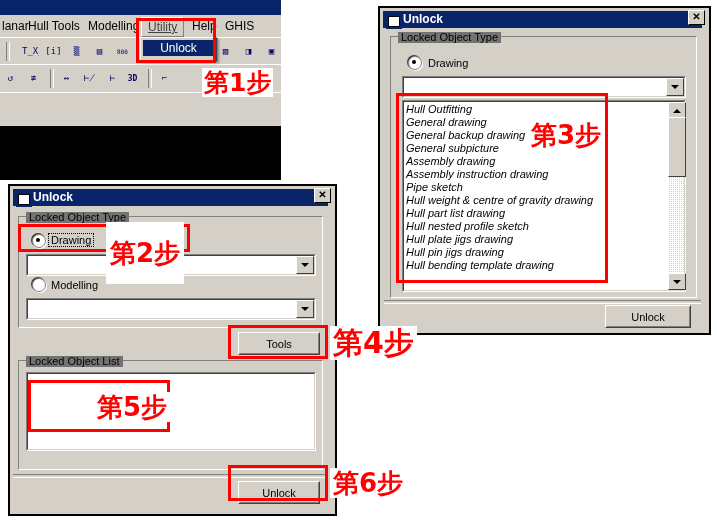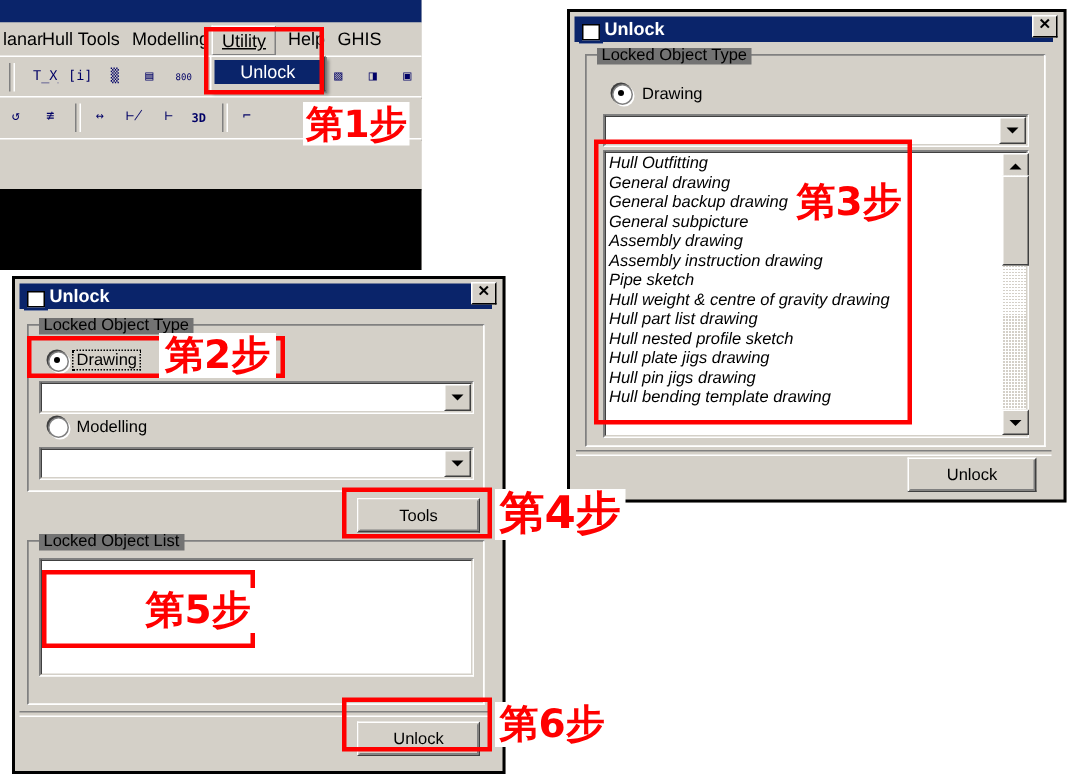--- a/index.html
+++ b/index.html
@@ -11,21 +11,21 @@
   }
   .abs{position:absolute;}
 
   
   #app-window{left:0;top:0;width:281px;height:180px;background:#d4d0c8;}
   #app-titlebar{left:0;top:0;width:281px;height:15px;background:#0a246a;}
   #menubar{left:0;top:15px;width:281px;height:22px;background:#d4d0c8;
            border-bottom:1px solid #d4d0c8;}
   .menu-item{position:absolute;top:2px;height:18px;line-height:18px;
              font-size:12px;color:#000;padding:0 6px;white-space:nowrap;}
-  .menu-item.active{background:#d4d0c8;color:#000000;border-left:1px solid #fff;
+  .menu-item.active{background:#d4d0c8;color:#404040;border-left:1px solid #fff;
              border-top:1px solid #fff;border-right:1px solid #808080;
              border-bottom:1px solid #808080;text-decoration:underline;}
 
   #menu-popup{left:140px;top:37px;width:75px;height:22px;
     background:#d4d0c8;border:1px solid #d4d0c8;
     box-shadow:1px 1px 0 #808080, 2px 2px 2px rgba(0,0,0,.35);
     border-top:1px solid #fff;border-left:1px solid #fff;
     border-right:1px solid #404040;border-bottom:1px solid #404040;}
   #menu-popup-inner{position:absolute;left:2px;top:2px;width:71px;height:16px;
     background:#0a246a;color:#fff;font-size:12px;line-height:16px;
@@ -294,21 +294,21 @@
   <div class="btn" style="left:228px;top:295px;width:80px;height:21px;">
     <div class="btn-in"></div>
     <div class="btn-lbl">Unlock</div>
   </div>
 </div>
 
 <div class="redbox" style="left:136px;top:18px;width:80px;height:45px;"></div>
 <div class="redtext" style="left:202px;top:68px;font-size:25px;padding:2px 2px;">第1步</div>
 
 <div class="redbox" style="left:18px;top:224px;width:172px;height:28px;"></div>
-<div class="redtext" style="left:106px;top:222px;font-size:26px;padding:2px 4px;">第2步</div>
+<div class="redtext" style="left:106px;top:222px;font-size:26px;padding:18px 4px;">第2步</div>
 
 <div class="redbox" style="left:396px;top:93px;width:212px;height:190px;"></div>
 <div class="redtext" style="left:528px;top:120px;font-size:26px;padding:2px 3px;">第3步</div>
 
 <div class="redbox" style="left:228px;top:325px;width:100px;height:34px;"></div>
 <div class="redtext" style="left:330px;top:326px;font-size:30px;padding:2px 3px;">第4步</div>
 
 <div class="redbox" style="left:28px;top:380px;width:142px;height:52px;"></div>
 <div class="redtext" style="left:66px;top:392px;font-size:26px;padding:2px 3px;margin-left:28px;">第5步</div>
 

